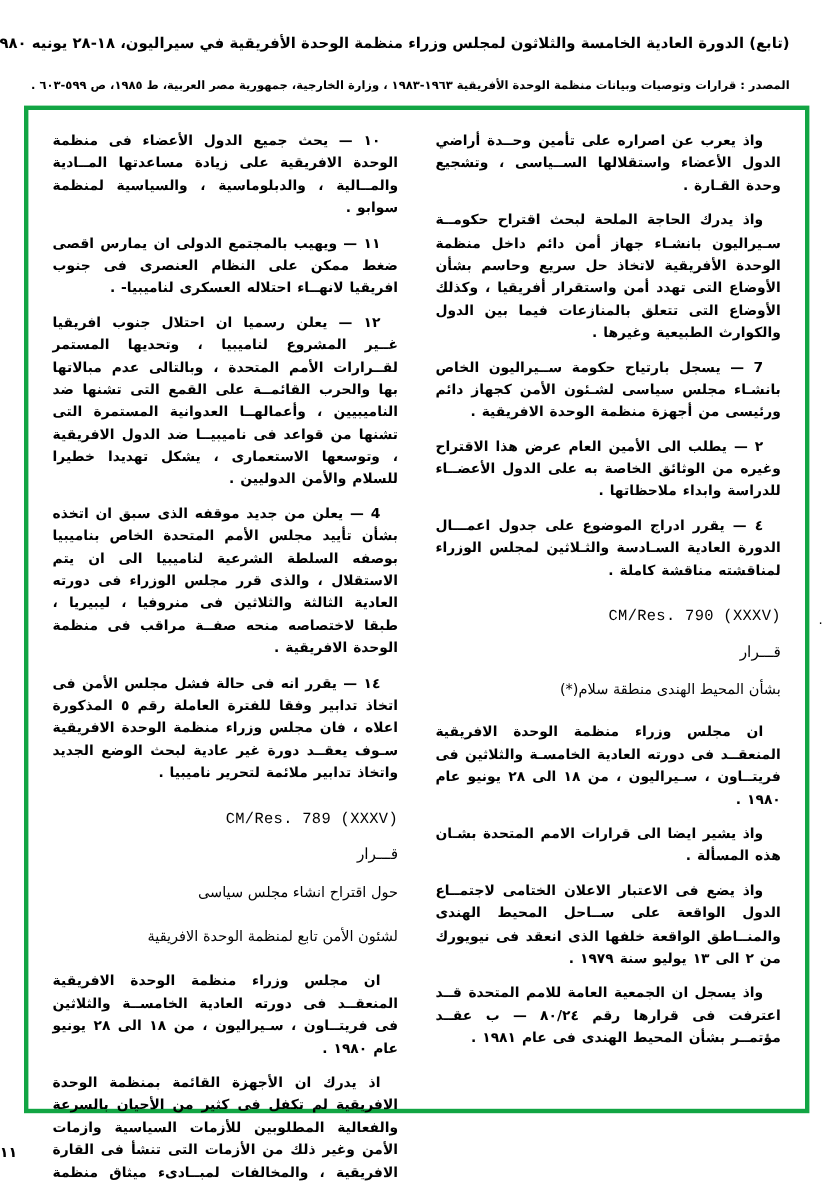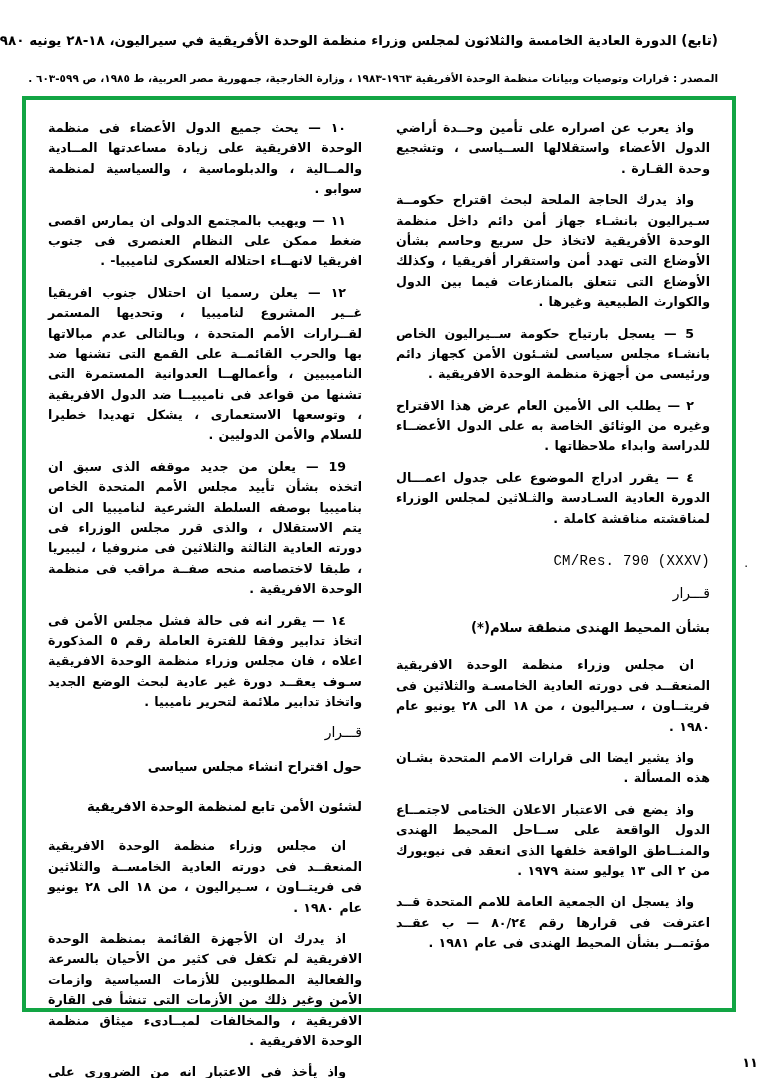--- a/index.html
+++ b/index.html
@@ -92,32 +92,32 @@
   }
   .qarar {
     font-size: 14px;
     font-weight: normal;
     text-align: center;
     letter-spacing: 5px;
     margin: 0 0 16px 0;
   }
   .subject {
     font-size: 13.2px;
-    font-weight: bold;
+    font-weight: normal;
     text-align: center;
     margin: 0 0 16px 0;
     line-height: 1.7;
   }
   .subject.two-line { margin-bottom: 18px; }
   .page-number {
     position: absolute;
-    bottom: 8px;
+    bottom: 22px;
     left: 0;
     right: 0;
-    text-align: right;
+    text-align: left;
     font-size: 13px;
     font-weight: bold;
     letter-spacing: 2px;
   }
   .dot-mark {
     position: absolute;
     right: 10px;
     top: 556px;
     font-size: 12px;
     color: #000;
@@ -134,41 +134,42 @@
   </div>
 
   <div class="dot-mark">.</div>
 
   <div class="frame">
     <div class="frame-inner">
 
       <div class="col col-right">
         <p class="para indent">واذ يعرب عن اصراره على تأمين وحــدة أراضي الدول الأعضاء واستقلالها الســياسى ، وتشجيع وحدة القـارة .</p>
         <p class="para indent">واذ يدرك الحاجة الملحة لبحث اقتراح حكومــة سـيراليون بانشـاء جهاز أمن دائم داخل منظمة الوحدة الأفريقية لاتخاذ حل سريع وحاسم بشأن الأوضاع التى تهدد أمن واستقرار أفريقيا ، وكذلك الأوضاع التى تتعلق بالمنازعات فيما بين الدول والكوارث الطبيعية وغيرها .</p>
-        <p class="para indent">5 — يسجل بارتياح حكومة ســيراليون الخاص بانشـاء مجلس سياسى لشـئون الأمن كجهاز دائم ورئيسى من أجهزة منظمة الوحدة الافريقية .</p>
+        <p class="para indent">7 — يسجل بارتياح حكومة ســيراليون الخاص بانشـاء مجلس سياسى لشـئون الأمن كجهاز دائم ورئيسى من أجهزة منظمة الوحدة الافريقية .</p>
         <p class="para indent">٢ — يطلب الى الأمين العام عرض هذا الاقتراح وغيره من الوثائق الخاصة به على الدول الأعضــاء للدراسة وابداء ملاحظاتها .</p>
         <p class="para indent">٤ — يقرر ادراج الموضوع على جدول اعمـــال الدورة العادية السـادسة والثـلاثين لمجلس الوزراء لمناقشته مناقشة كاملة .</p>
 
         <div class="res-id">CM/Res. 790 (XXXV)</div>
         <div class="qarar">قـــرار</div>
         <div class="subject">بشأن المحيط الهندى منطقة سلام(*)</div>
 
         <p class="para indent">ان مجلس وزراء منظمة الوحدة الافريقية المنعقــد فى دورته العادية الخامسـة والثلاثين فى فريتــاون ، سـيراليون ، من ١٨ الى ٢٨ يونيو عام ١٩٨٠ .</p>
         <p class="para indent">واذ يشير ايضا الى قرارات الامم المتحدة بشـان هذه المسألة .</p>
         <p class="para indent">واذ يضع فى الاعتبار الاعلان الختامى لاجتمــاع الدول الواقعة على ســاحل المحيط الهندى والمنــاطق الواقعة خلفها الذى انعقد فى نيويورك من ٢ الى ١٣ يوليو سنة ١٩٧٩ .</p>
         <p class="para indent">واذ يسجل ان الجمعية العامة للامم المتحدة قــد اعترفت فى قرارها رقم ٨٠/٢٤ — ب عقــد مؤتمــر بشأن المحيط الهندى فى عام ١٩٨١ .</p>
       </div>
 
       <div class="col col-left">
         <p class="para indent">١٠ — يحث جميع الدول الأعضاء فى منظمة الوحدة الافريقية على زيادة مساعدتها المــادية والمــالية ، والدبلوماسية ، والسياسية لمنظمة سوابو .</p>
         <p class="para indent">١١ — ويهيب بالمجتمع الدولى ان يمارس اقصى ضغط ممكن على النظام العنصرى فى جنوب افريقيا لانهــاء احتلاله العسكرى لناميبيا- .</p>
         <p class="para indent">١٢ — يعلن رسميا ان احتلال جنوب افريقيا غــير المشروع لناميبيا ، وتحديها المستمر لقــرارات الأمم المتحدة ، وبالتالى عدم مبالاتها بها والحرب القائمــة على القمع التى تشنها ضد الناميبيين ، وأعمالهــا العدوانية المستمرة التى تشنها من قواعد فى ناميبيــا ضد الدول الافريقية ، وتوسعها الاستعمارى ، يشكل تهديدا خطيرا للسلام والأمن الدوليين .</p>
-        <p class="para indent">19 — يعلن من جديد موقفه الذى سبق ان اتخذه بشأن تأييد مجلس الأمم المتحدة الخاص بناميبيا بوصفه السلطة الشرعية لناميبيا الى ان يتم الاستقلال ، والذى قرر مجلس الوزراء فى دورته العادية الثالثة والثلاثين فى منروفيا ، ليبيريا ، طبقا لاختصاصه منحه صفــة مراقب فى منظمة الوحدة الافريقية .</p>
+        <p class="para indent">4 — يعلن من جديد موقفه الذى سبق ان اتخذه بشأن تأييد مجلس الأمم المتحدة الخاص بناميبيا بوصفه السلطة الشرعية لناميبيا الى ان يتم الاستقلال ، والذى قرر مجلس الوزراء فى دورته العادية الثالثة والثلاثين فى منروفيا ، ليبيريا ، طبقا لاختصاصه منحه صفــة مراقب فى منظمة الوحدة الافريقية .</p>
         <p class="para indent">١٤ — يقرر انه فى حالة فشل مجلس الأمن فى اتخاذ تدابير وفقا للفترة العاملة رقم ٥ المذكورة اعلاه ، فان مجلس وزراء منظمة الوحدة الافريقية سـوف يعقــد دورة غير عادية لبحث الوضع الجديد واتخاذ تدابير ملائمة لتحرير ناميبيا .</p>
 
+        <div class="res-id">CM/Res. 789 (XXXV)</div>
         <div class="qarar">قـــرار</div>
         <div class="subject two-line">حول اقتراح انشاء مجلس سياسى</div>
         <div class="subject two-line">لشئون الأمن تابع لمنظمة الوحدة الافريقية</div>
 
         <p class="para indent">ان مجلس وزراء منظمة الوحدة الافريقية المنعقــد فى دورته العادية الخامســة والثلاثين فى فريتــاون ، سـيراليون ، من ١٨ الى ٢٨ يونيو عام ١٩٨٠ .</p>
         <p class="para indent">اذ يدرك ان الأجهزة القائمة بمنظمة الوحدة الافريقية لم تكفل فى كثير من الأحيان بالسرعة والفعالية المطلوبين للأزمات السياسية وازمات الأمن وغير ذلك من الأزمات التى تنشأ فى القارة الافريقية ، والمخالفات لمبــادىء ميثاق منظمة الوحدة الافريقية .</p>
         <p class="para indent">واذ يأخذ فى الاعتبار انه من الضرورى على الــدول الافريقية ان تساهم بشكل فعال وكامل فى أمن القارة وتحقيق الأمان لشعوبها .</p>
 
       </div>
 

